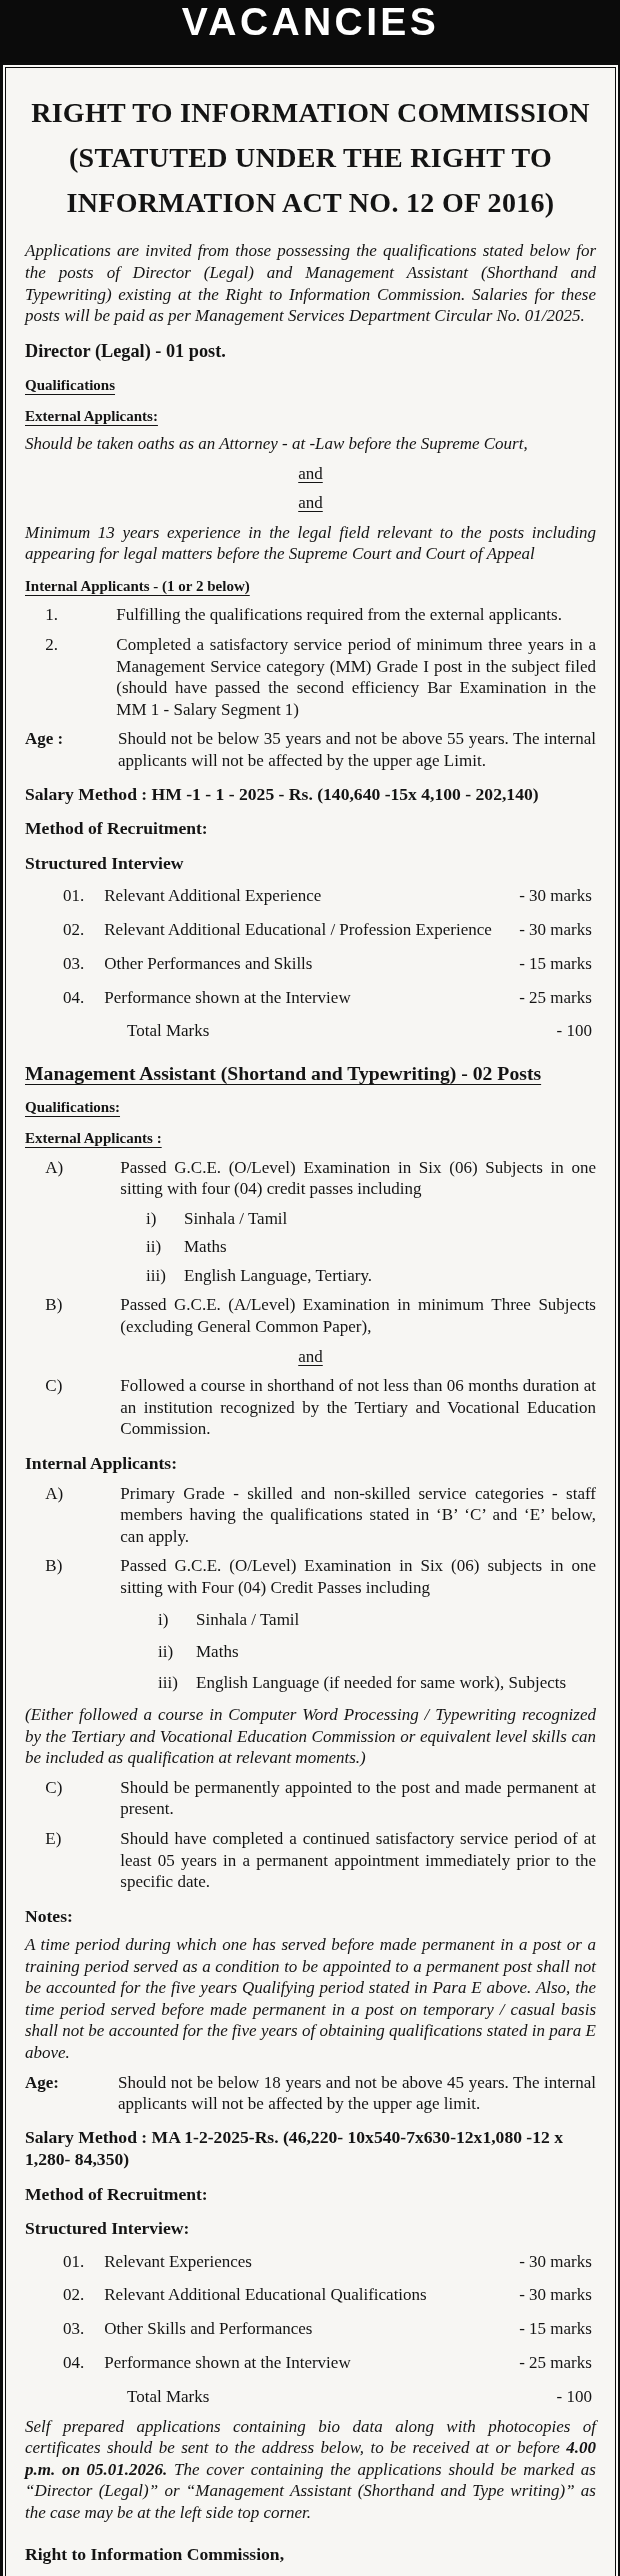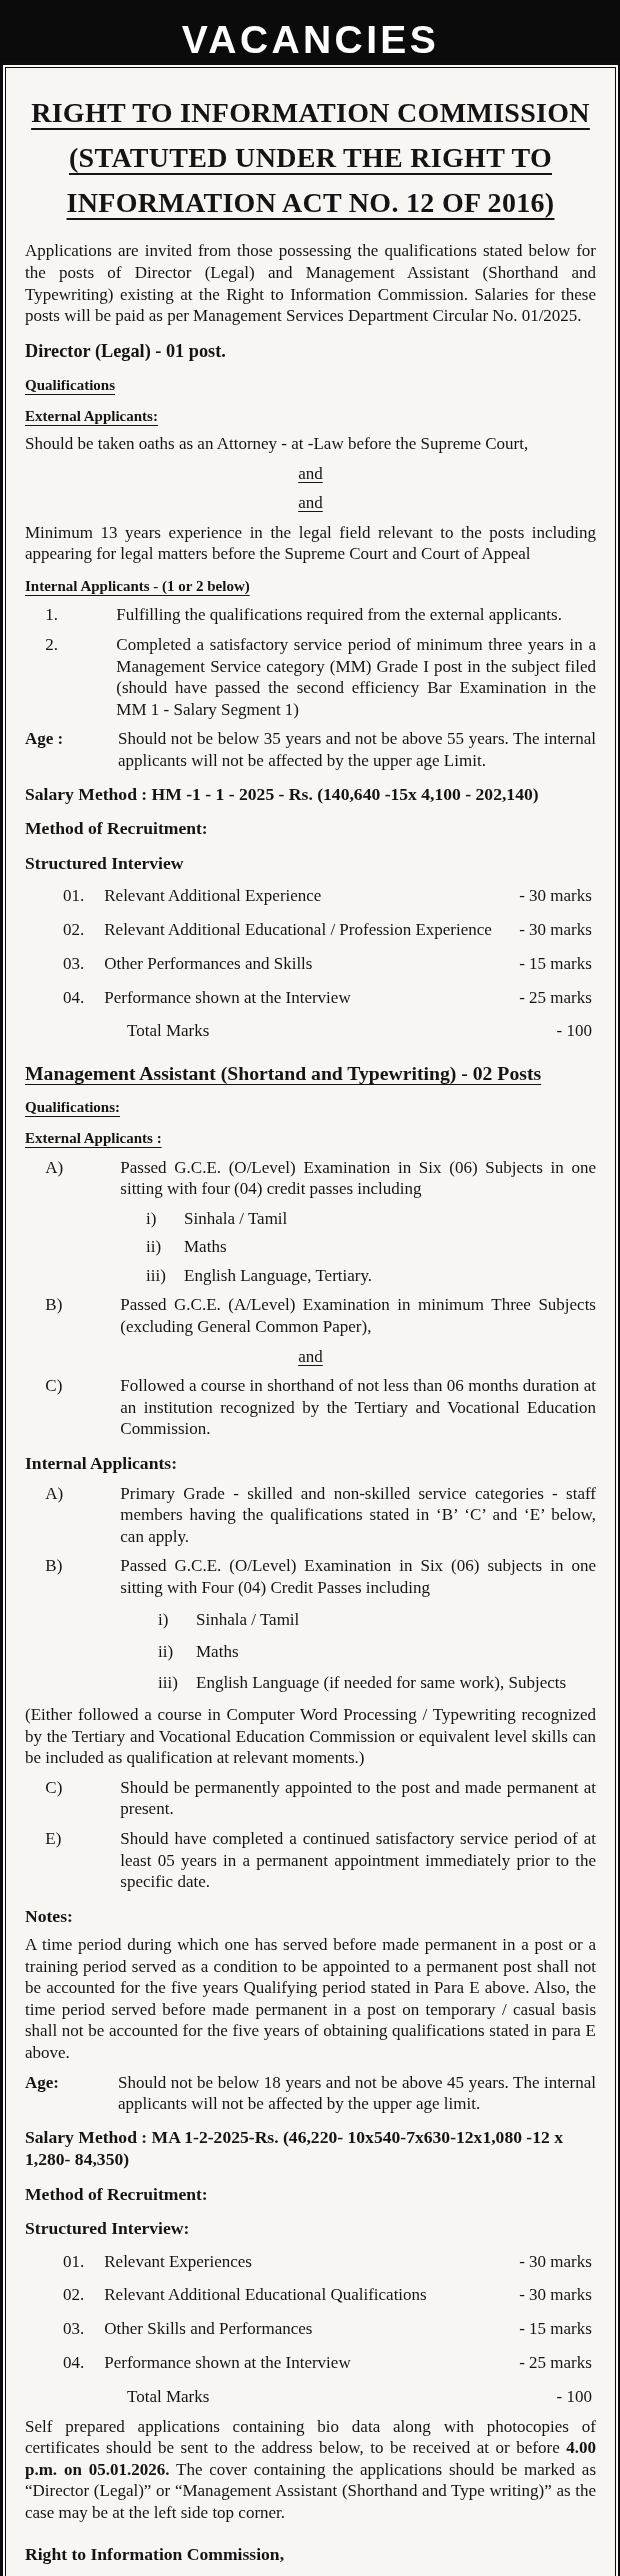--- a/index.html
+++ b/index.html
@@ -5,21 +5,21 @@
   html, body { margin: 0; padding: 0; background: #ffffff; }
   body {
     width: 621px;
     font-family: "Liberation Serif", "DejaVu Serif", serif;
     color: #141414;
   }
   .banner {
     height: 62px;
     background: #0b0b0b;
     display: flex;
-    align-items: flex-end;
+    align-items: flex-start;
     justify-content: center;
   }
   .banner span {
     color: #ffffff;
     font-family: "Liberation Sans", "DejaVu Sans", sans-serif;
     font-weight: 700;
     font-size: 39px;
     letter-spacing: 3.4px;
   }
   .doc {
@@ -40,26 +40,25 @@
   }
   h1.title {
     margin: 6.8px 0 15px 0;
     text-align: center;
     font-size: 28px;
     line-height: 1.6;
     font-weight: 700;
     letter-spacing: 0.3px;
   }
   h1.title span {
-    text-decoration: underline;
     text-decoration-thickness: 2px;
     text-underline-offset: 6.1px;
     display: inline-block;
   }
-  p { margin: 1px 0; }
+  p { margin: 1px 0; font-style: italic; }
   .just { text-align: justify; }
   .bold { font-weight: 700; }
   .post-title { font-weight: 700; font-size: 18.3px; margin: 13.6px 0 9.5px 0; }
   .post-title-2 {
     font-weight: 700; font-size: 19.7px; margin: 15px 0 11px 0;
     text-decoration: underline; text-decoration-thickness: 1.4px; text-underline-offset: 4.1px;
   }
   .sub-heading {
     font-weight: 700; font-size: 15px; margin: 12.2px 0 6.8px 0;
     text-decoration: underline; text-decoration-thickness: 1.4px; text-underline-offset: 4.1px;

